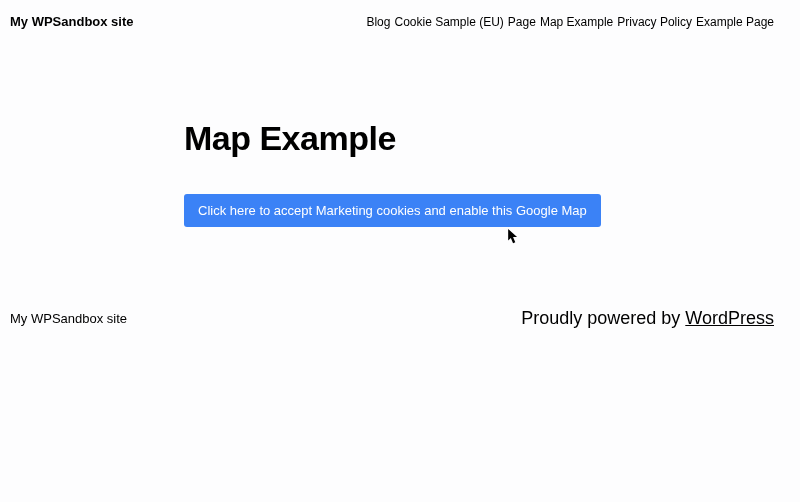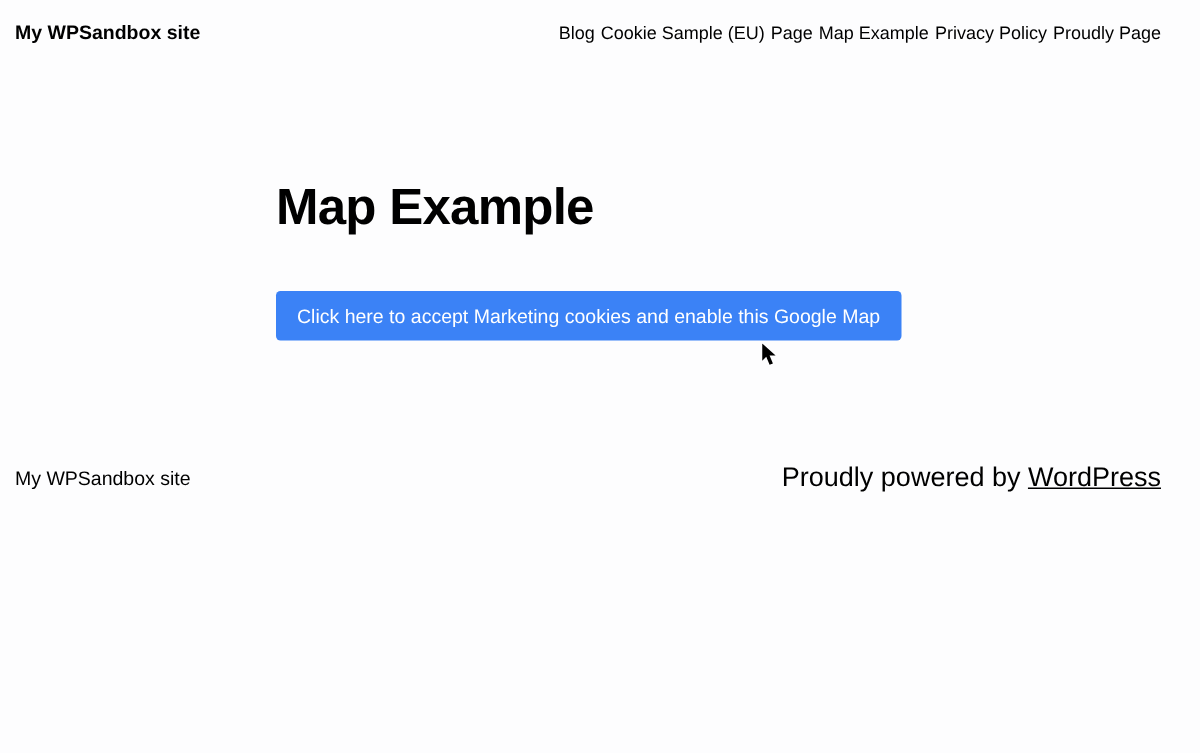--- a/index.html
+++ b/index.html
@@ -92,21 +92,21 @@
 <body>
 
 <header class="header">
   <div class="site-title">My WPSandbox site</div>
   <nav class="nav">
     <a class="nav-item">Blog</a>
     <a class="nav-item">Cookie Sample (EU)</a>
     <a class="nav-item">Page</a>
     <a class="nav-item">Map Example</a>
     <a class="nav-item">Privacy Policy</a>
-    <a class="nav-item">Proudly Page</a>
+    <a class="nav-item">Example Page</a>
   </nav>
 </header>
 
 <main class="main">
   <h1 class="page-title">Map Example</h1>
   <button class="cookie-button">Click here to accept Marketing cookies and enable this Google Map</button>
 </main>
 
 <footer class="footer">
   <div class="footer-site-title">My WPSandbox site</div>

